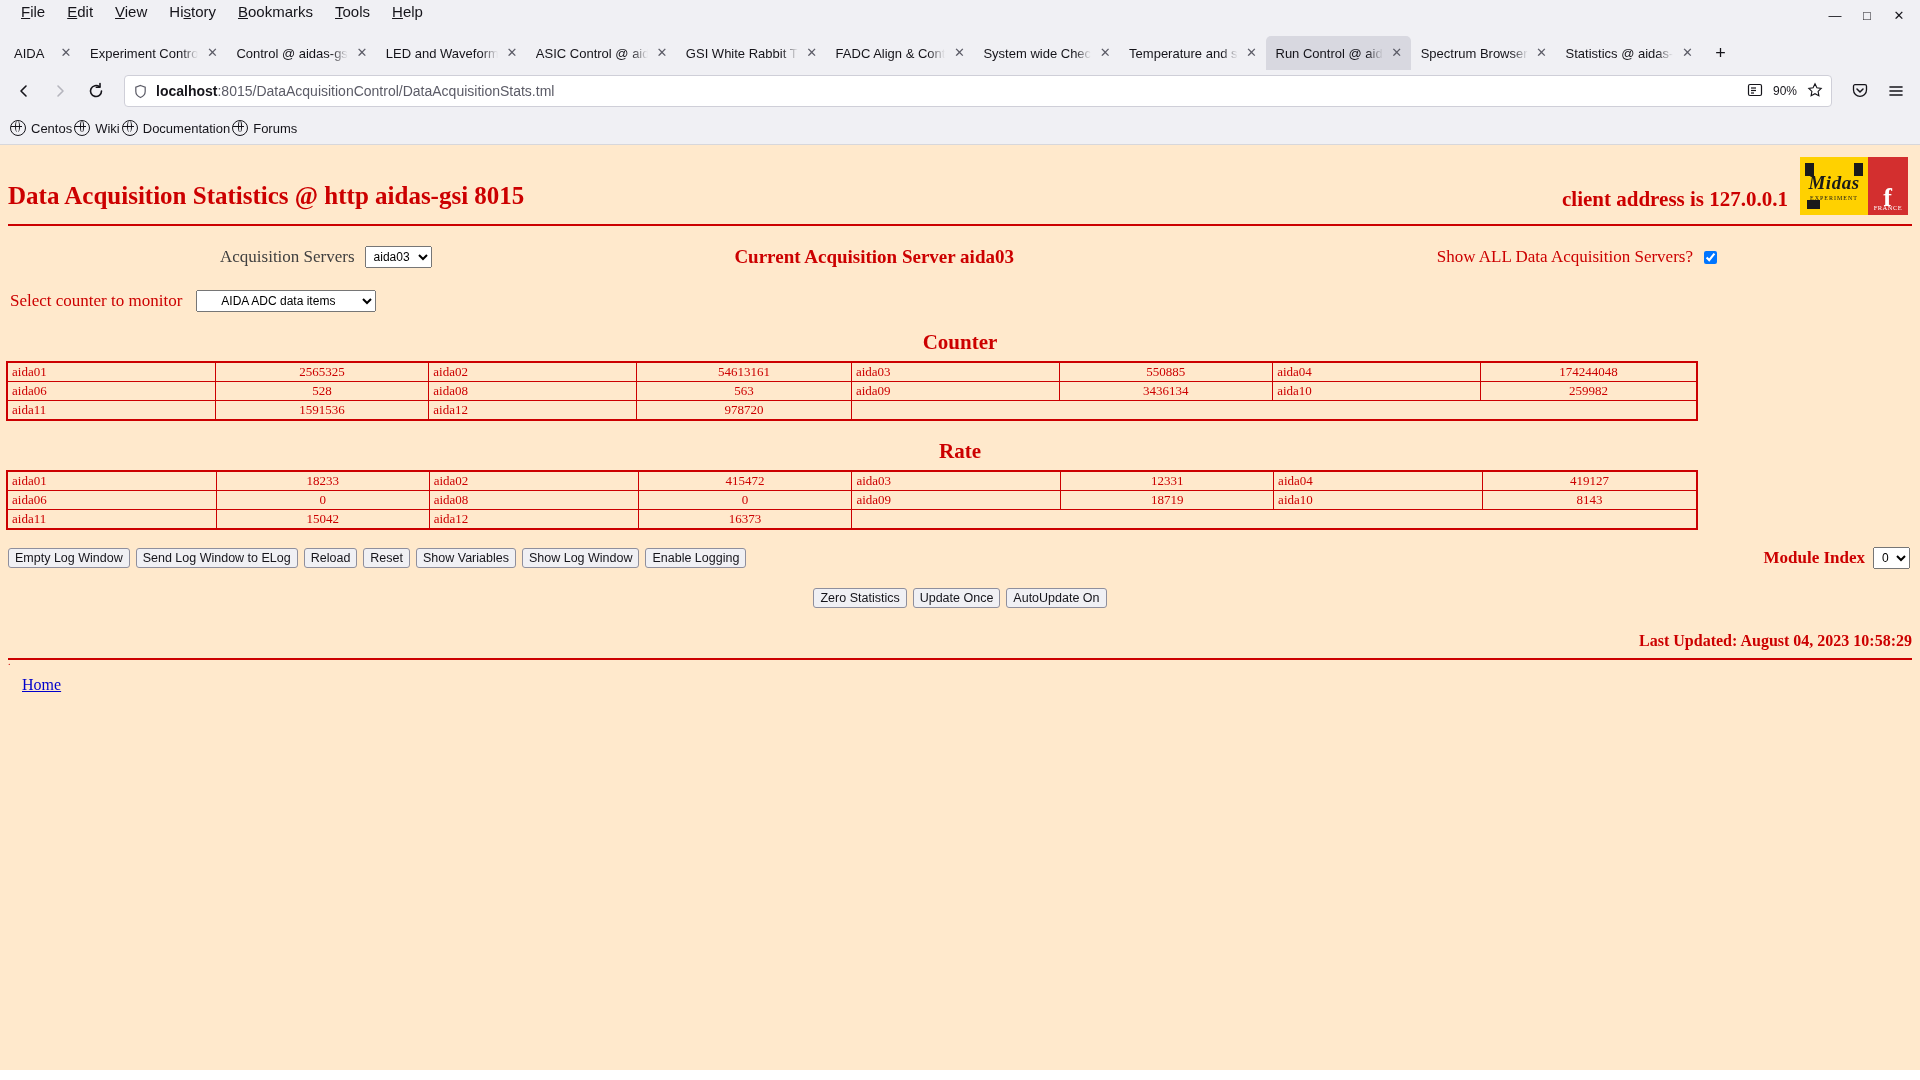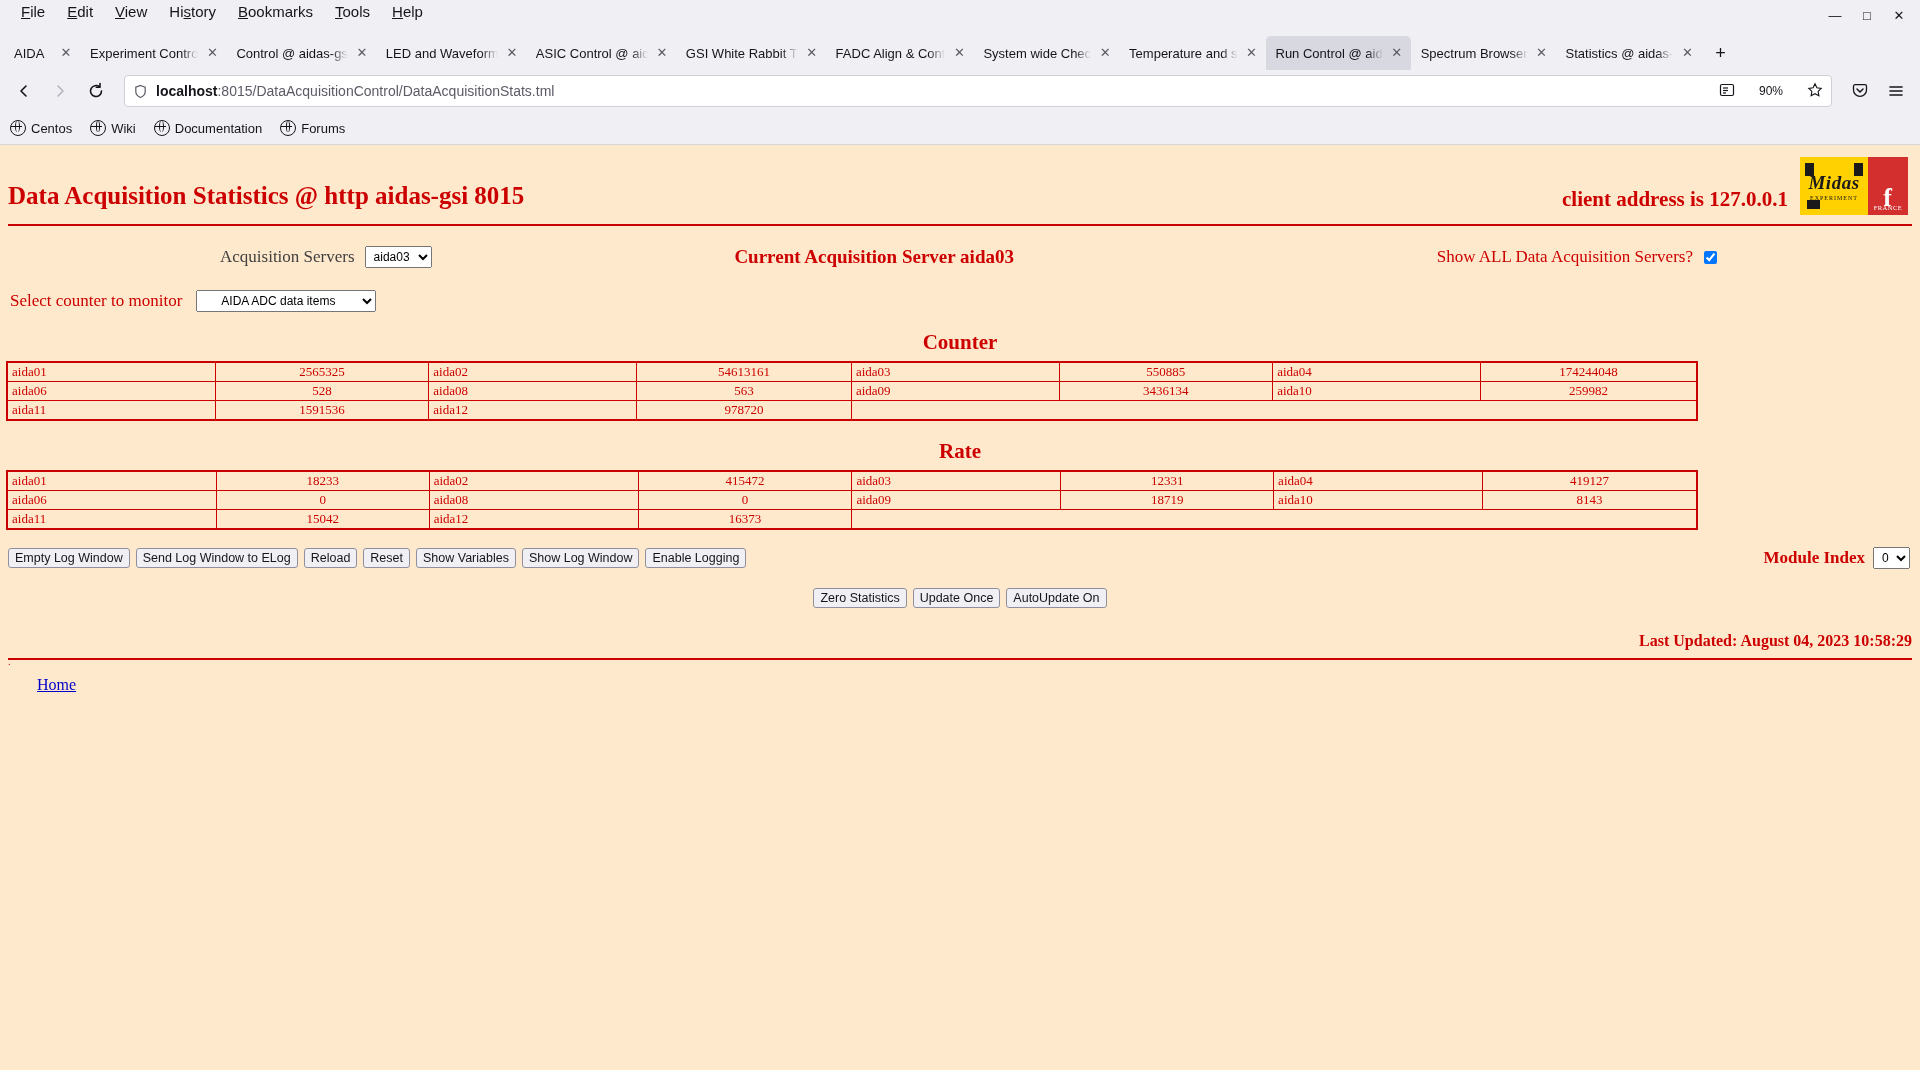--- a/index.html
+++ b/index.html
@@ -129,28 +129,28 @@
     align-items: center;
     padding: 0 8px;
     margin: 0 8px;
     border: 1px solid #cfcfd8;
     font-size: 14px;
     color: #15141a;
   }
   .urlbar .shield { margin-right: 8px; color: #5b5b66; display:flex; align-items:center;}
   .urlbar .url { flex: 1 1 auto; color: #5b5b66; }
   .urlbar .url b { color: #15141a; font-weight: 700; }
-  .urlbar .right { display: flex; align-items: center; gap: 24px; }
+  .urlbar .right { display: flex; align-items: center; gap: 10px; }
   .zoom { font-size: 12px; color: #15141a; }
   .bookmarks {
     height: 32px;
     display: flex;
     align-items: center;
     padding: 0 10px;
-    gap: 18px;
+    gap: 2px;
     font-size: 13px;
     color: #15141a;
     background: #f0f0f4;
     border-bottom: 1px solid #d7d7db;
   }
   .bm { display: flex; align-items: center; gap: 5px; }
   .globe {
     width: 14px; height: 14px; border-radius: 50%;
     border: 1.4px solid #15141a;
     position: relative;
@@ -329,23 +329,22 @@
     padding-right: 8px;
     font-weight: bold;
   }
   hr.sep2 {
     border: none;
     border-top: 2px solid #cc0000;
     margin: 8px 8px 0 8px;
   }
   .home {
     margin-top: 12px;
-    padding-left: 4px;
+    padding-left: 22px;
     font-size: 16px;
-    margin-left: 33px;
   }
   .home a { color: #0000cc; text-decoration: underline; }
   .dot { font-size: 10px; color:#cc0000; padding-left: 8px; line-height: 4px;}
 </style>
 </head>
 <body>
 
 <div class="chrome">
 
   <div class="menubar">

